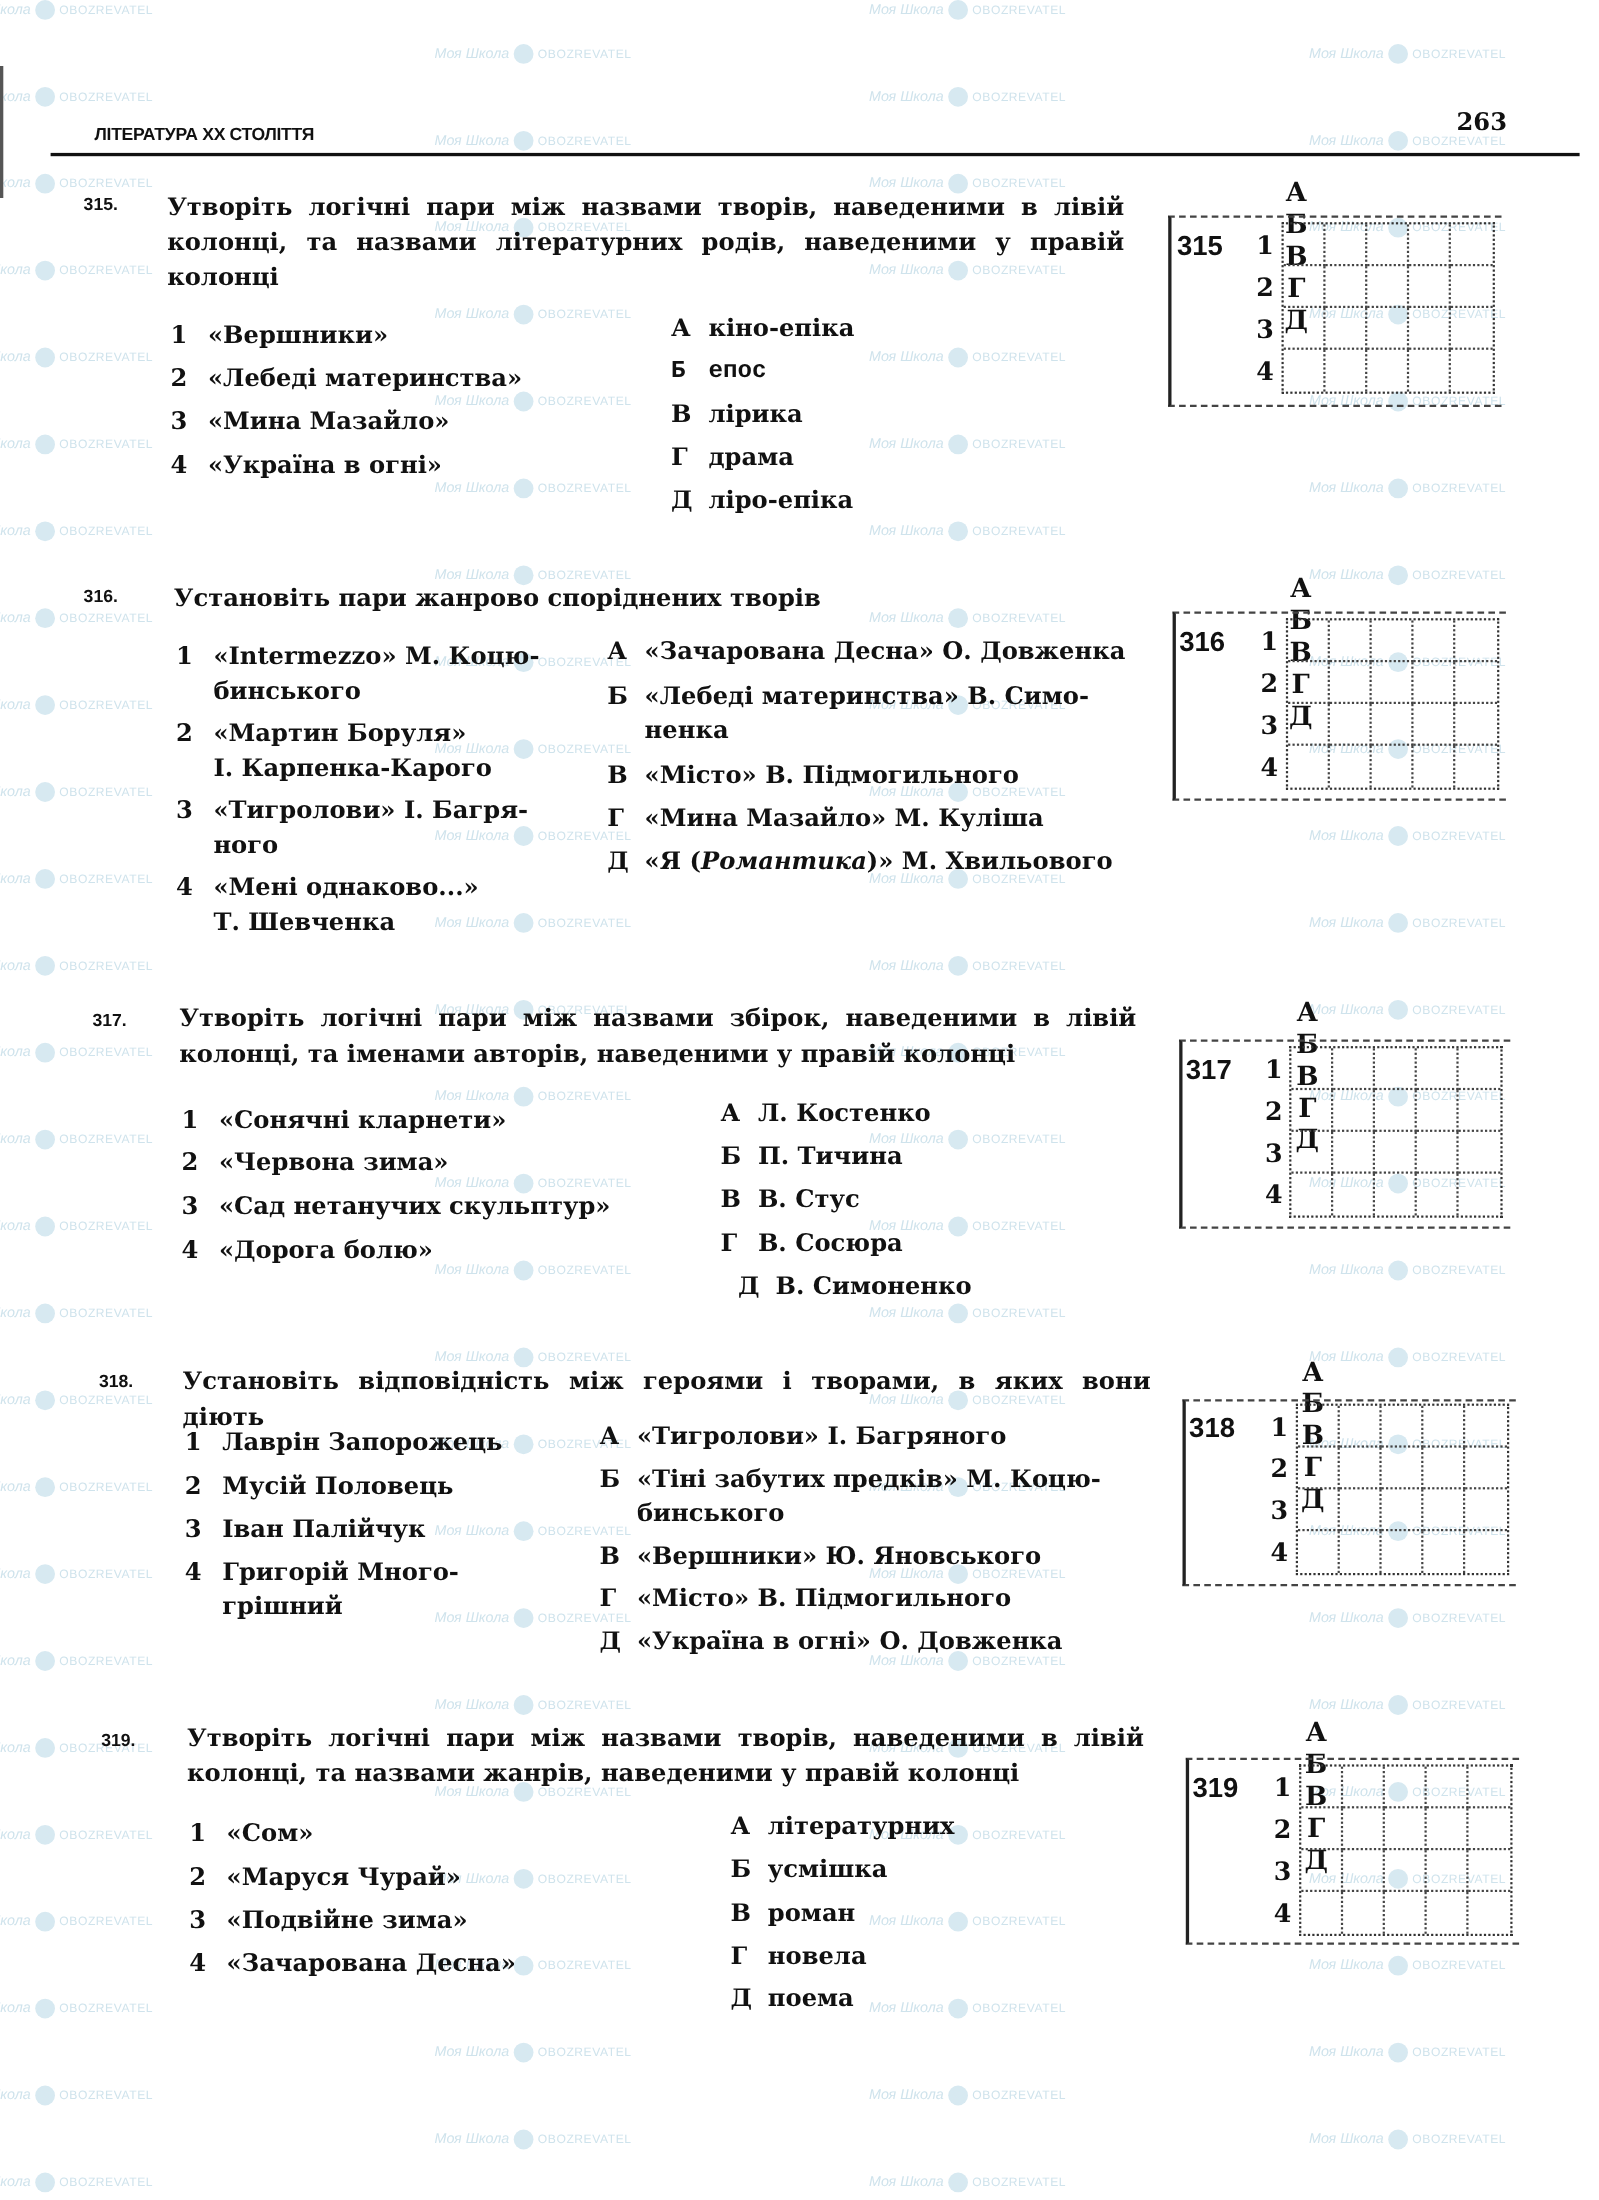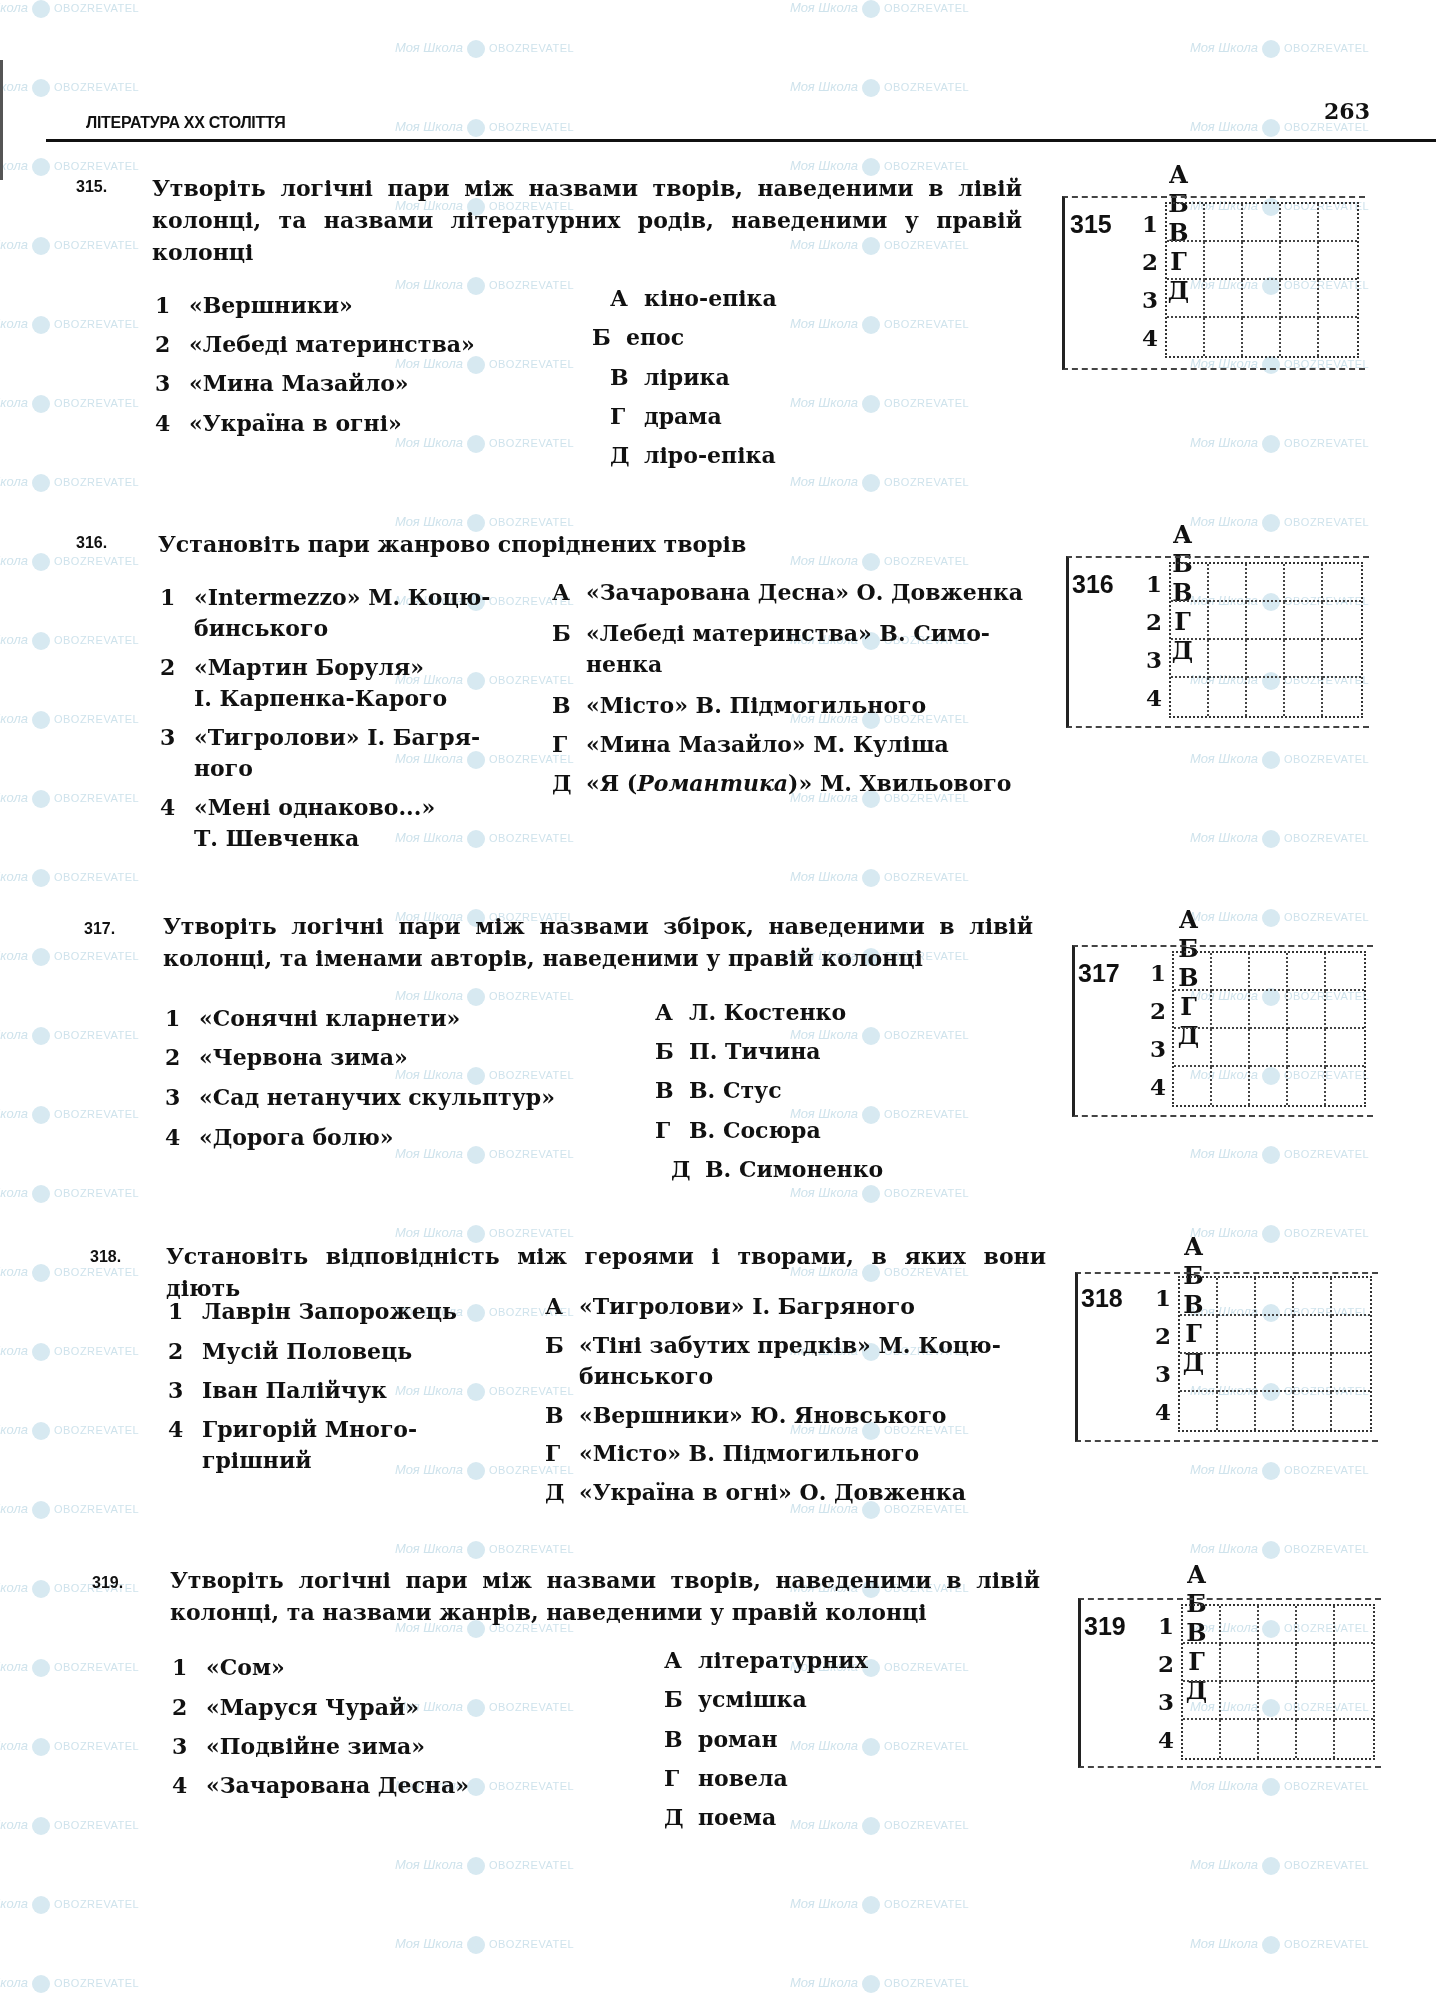--- a/index.html
+++ b/index.html
@@ -155,21 +155,21 @@
 </div>
 
 <div class="task" style="top:0;">
   <div class="task-num" style="left:76px; top:178px;">315.</div>
   <div class="prompt" style="left:152px; top:172px; width:870px;">Утворіть логічні пари між назвами творів, наведеними в лівій колонці, та назвами літературних родів, наведеними у правій колонці</div>
   <div class="item" style="left:155px; top:290px;"><span class="k">1</span><span class="t">«Вершники»</span></div>
   <div class="item" style="left:155px; top:329px;"><span class="k">2</span><span class="t">«Лебеді материнства»</span></div>
   <div class="item" style="left:155px; top:368px;"><span class="k">3</span><span class="t">«Мина Мазайло»</span></div>
   <div class="item" style="left:155px; top:408px;"><span class="k">4</span><span class="t">«Україна в огні»</span></div>
   <div class="item" style="left:610px; top:283px;"><span class="k">А</span><span class="t">кіно-епіка</span></div>
-  <div class="item" style="left:592px; top:322px;"><span class="k">Б</span><span class="t">епос</span></div>
+  <div class="item" style="left:610px; top:322px;font-family:Liberation Mono, monospace;"><span class="k">Б</span><span class="t">епос</span></div>
   <div class="item" style="left:610px; top:362px;"><span class="k">В</span><span class="t">лірика</span></div>
   <div class="item" style="left:610px; top:401px;"><span class="k">Г</span><span class="t">драма</span></div>
   <div class="item" style="left:610px; top:440px;"><span class="k">Д</span><span class="t">ліро-епіка</span></div>
 
   <div class="grid-wrap" style="left:1062px; top:160px;">
     <div class="grid-head" style="left:100px;">
       <span>А</span><span>Б</span><span>В</span><span>Г</span><span>Д</span>
     </div>
     <div class="grid-box" style="left:0; top:36px; width:300px; height:170px;"></div>
     <div class="grid-label" style="left:8px; top:50px;">315</div>

